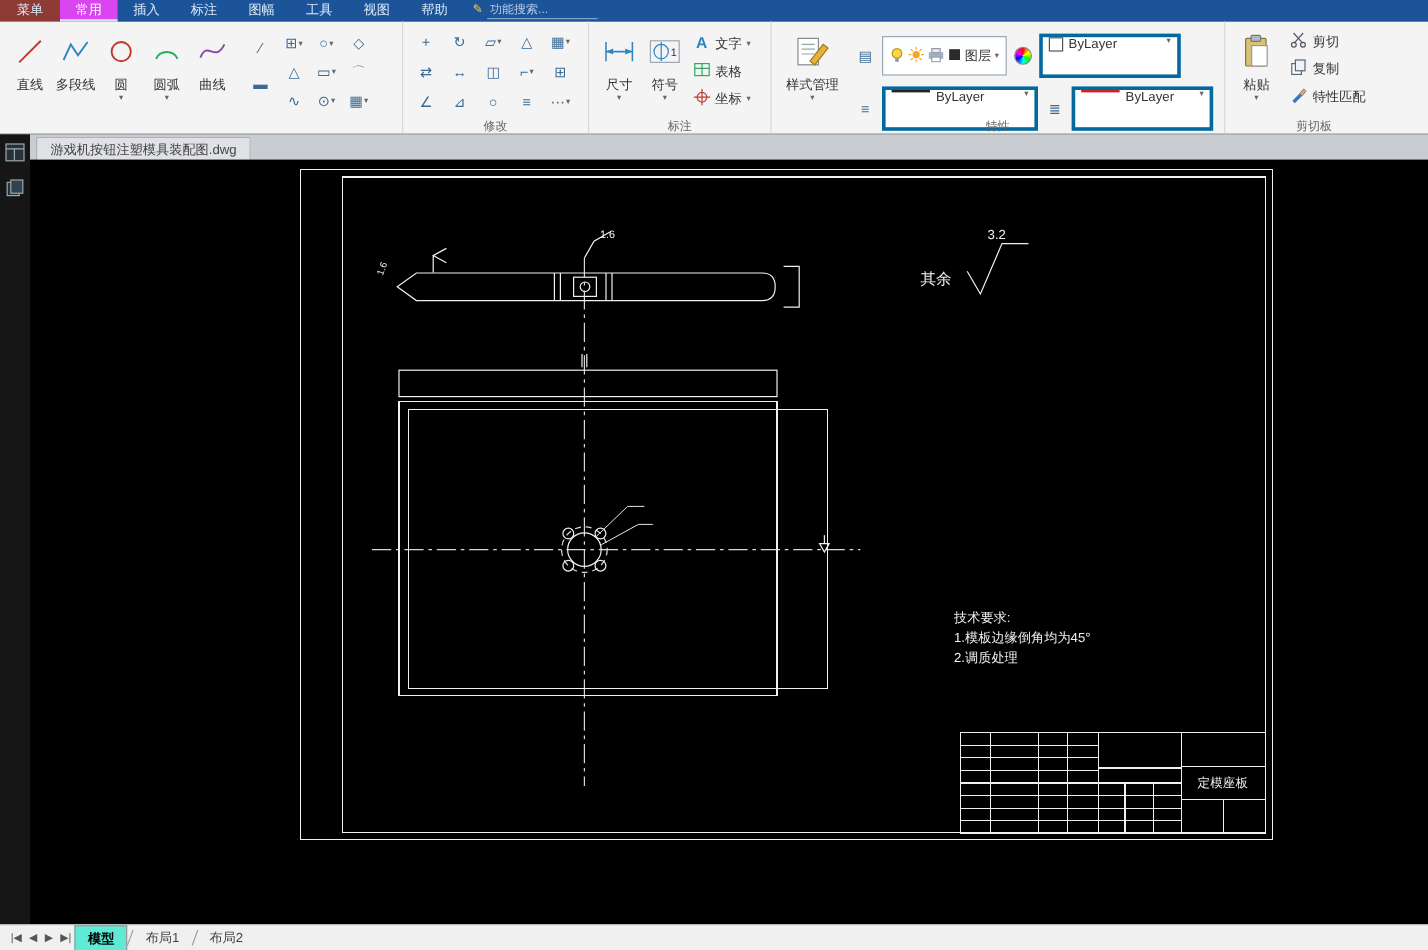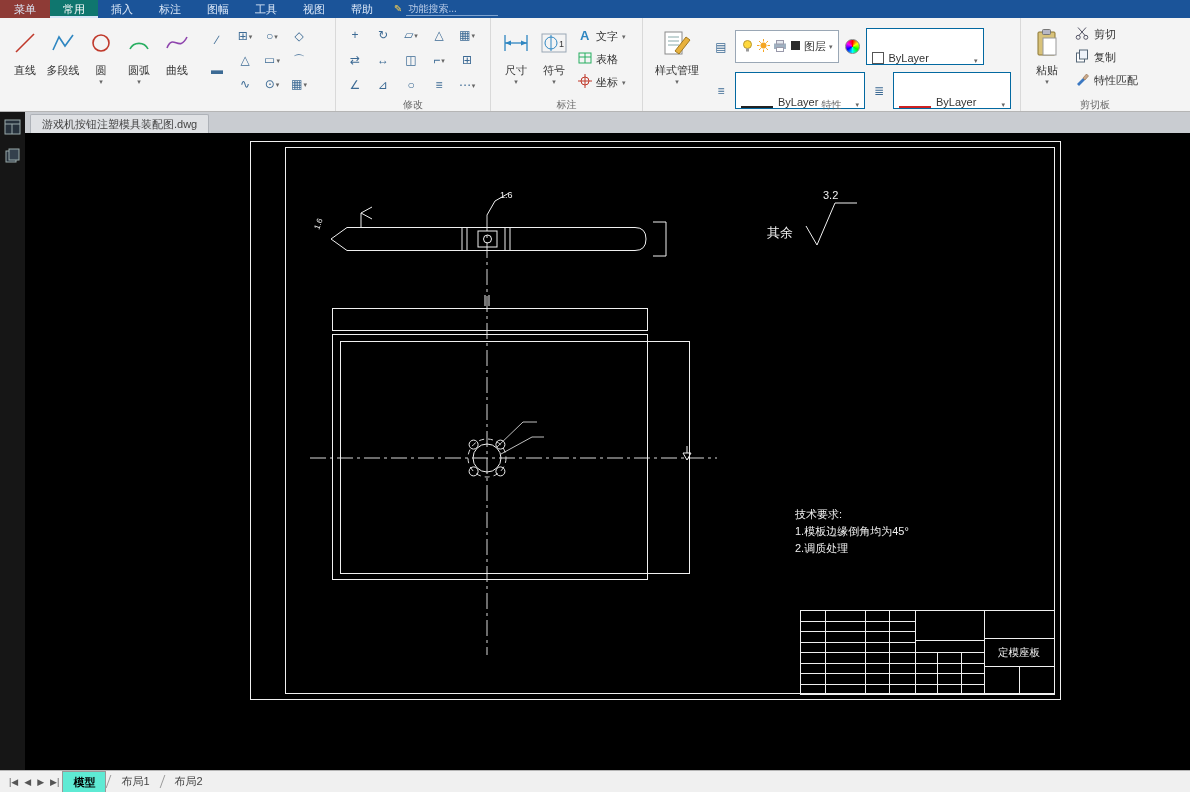--- a/index.html
+++ b/index.html
@@ -9,21 +9,21 @@
     font-family:"Liberation Sans","DejaVu Sans",sans-serif; background:#000;
   }
   
   .menubar {
     position:absolute; top:0; left:0; right:0; height:18px;
     background:#1b5499; display:flex; align-items:stretch;
     color:#dce8f8; font-size:11px; line-height:18px;
   }
   .menu-btn { background:#8e3b36; padding:0 14px; cursor:default; }
   .mtab { padding:0 13px; cursor:default; }
-  .mtab.active { background:#0f766e; box-shadow:inset 0 -2px 0 #d8e6f8; color:#fff; }
+  .mtab.active { background:#d946ef; box-shadow:inset 0 -2px 0 #d8e6f8; color:#fff; }
   .search-wrap { display:flex; align-items:center; gap:4px; margin-left:8px; }
   .search-pencil { color:#ffd24d; font-size:10px; }
   input.search {
     width:92px; height:13px; background:transparent; border:none;
     border-bottom:1px solid #7ea3cf; color:#dce8f8; font-size:10px; outline:none; padding:0 2px;
   }
   input.search::placeholder { color:#b9cce8; }
 
   
   .ribbon {
@@ -55,21 +55,21 @@
   .anno-list { display:flex; flex-direction:column; gap:3px; margin:5px 0 0 5px; }
   .anno-item { display:flex; align-items:center; gap:4px; font-size:11px; color:#333; height:20px; cursor:default; }
   .props-wrap { display:flex; }
   .props-grid { display:flex; flex-direction:column; gap:7px; margin:7px 0 0 8px; }
   .prow { display:flex; align-items:center; gap:6px; }
   .layer-box {
     display:flex; align-items:center; gap:3px; border:1px solid #9aa7b5;
     background:#fff; height:33px; padding:0 5px; font-size:11px; color:#333; cursor:default;
   }
   .pselect {
-    display:flex; align-items:flex-end; gap:5px; border:1px solid #0369a1;
+    display:flex; align-items:flex-start; gap:5px; border:3px solid #0369a1;
     background:#fff; height:37px; padding:0 5px; font-size:11px; color:#333;
     min-width:118px; justify-content:space-between; cursor:default;
   }
   .pselect .val { flex:1; }
   .color-swatch { width:12px; height:12px; border:1px solid #555; background:#fff; }
   .line-sample { width:32px; height:0; border-top:2px solid #222; }
   .line-sample.red { border-color:#c22; }
   .colorwheel {
     width:15px; height:15px; border-radius:50%; border:1px solid #888;
     background:conic-gradient(#f00,#ff0,#0f0,#0ff,#00f,#f0f,#f00);

